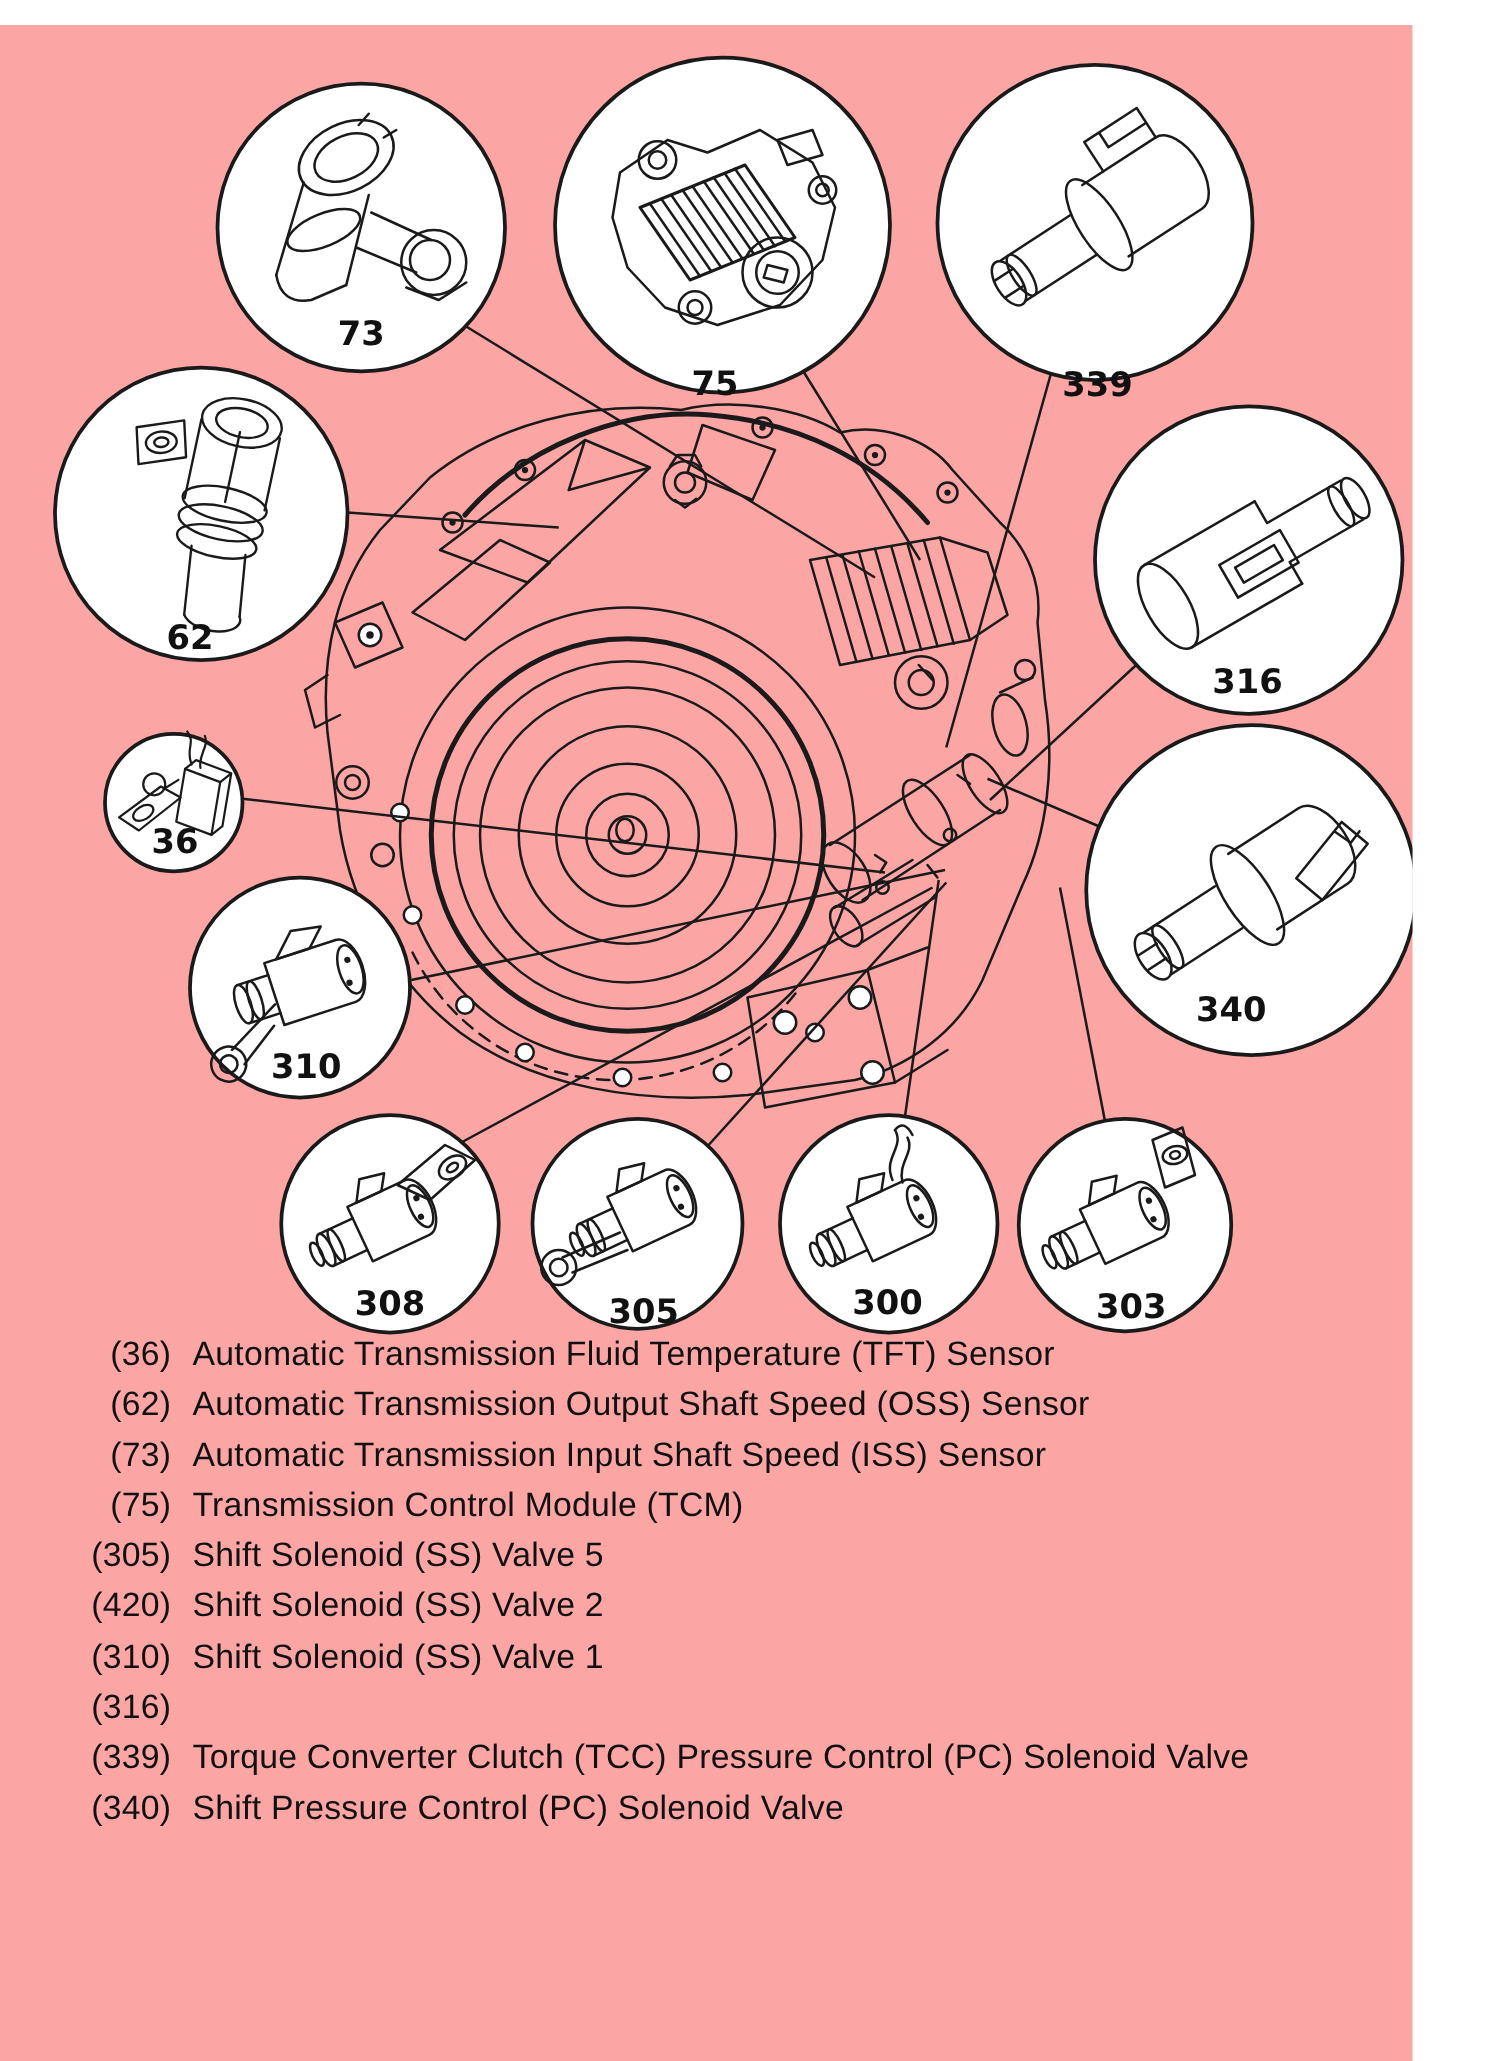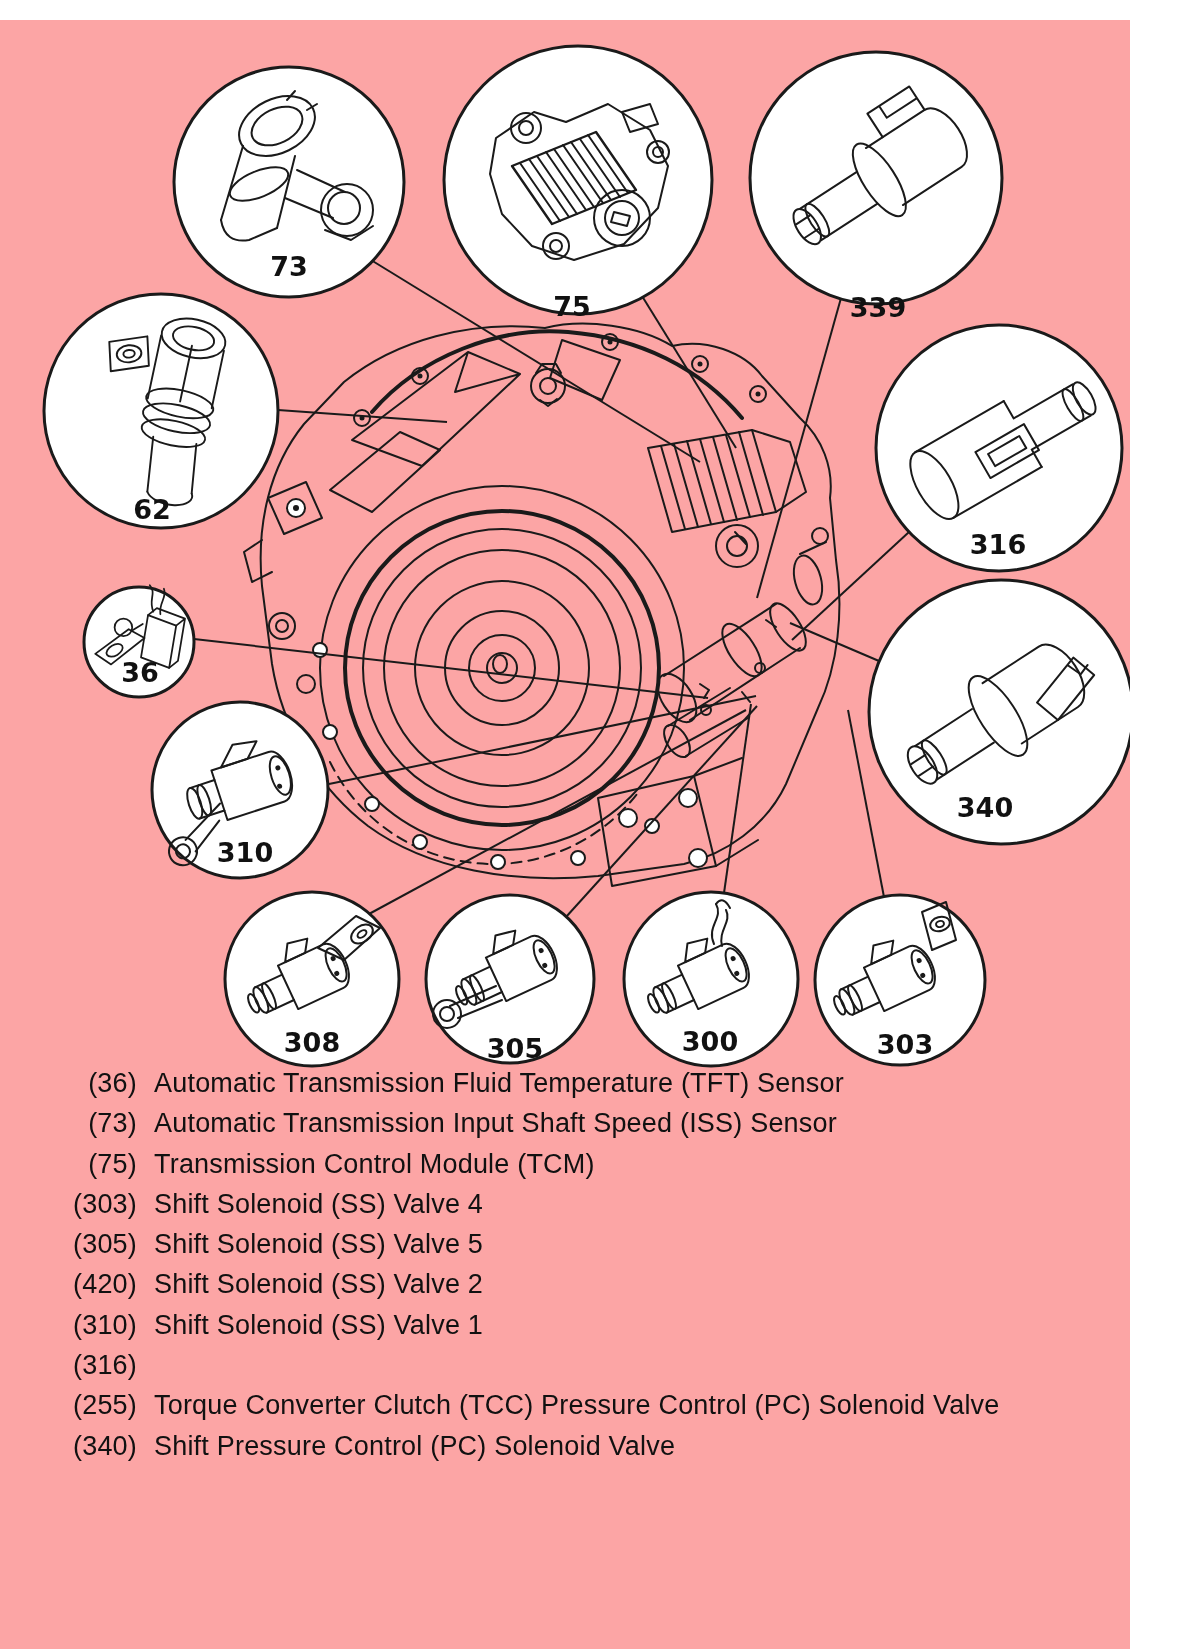--- a/index.html
+++ b/index.html
@@ -357,48 +357,48 @@
     <text class="lbl" x="905" y="1034">303</text>
   </g>
 </svg>
 
 <div class="legend">
   <div class="legend-row">
     <span class="legend-num">(36)</span>
     <span class="legend-text">Automatic Transmission Fluid Temperature (TFT) Sensor</span>
   </div>
   <div class="legend-row">
+    <span class="legend-num">(62)</span>
+    <span class="legend-text">Automatic Transmission Output Shaft Speed (OSS) Sensor</span>
+  </div>
+  <div class="legend-row">
     <span class="legend-num">(73)</span>
     <span class="legend-text">Automatic Transmission Input Shaft Speed (ISS) Sensor</span>
   </div>
   <div class="legend-row">
     <span class="legend-num">(75)</span>
     <span class="legend-text">Transmission Control Module (TCM)</span>
   </div>
   <div class="legend-row">
-    <span class="legend-num">(303)</span>
-    <span class="legend-text">Shift Solenoid (SS) Valve 4</span>
-  </div>
-  <div class="legend-row">
     <span class="legend-num">(305)</span>
     <span class="legend-text">Shift Solenoid (SS) Valve 5</span>
   </div>
   <div class="legend-row">
     <span class="legend-num">(420)</span>
     <span class="legend-text">Shift Solenoid (SS) Valve 2</span>
   </div>
   <div class="legend-row">
     <span class="legend-num">(310)</span>
     <span class="legend-text">Shift Solenoid (SS) Valve 1</span>
   </div>
   <div class="legend-row">
     <span class="legend-num">(316)</span>
   </div>
   <div class="legend-row">
-    <span class="legend-num">(255)</span>
+    <span class="legend-num">(339)</span>
     <span class="legend-text">Torque Converter Clutch (TCC) Pressure Control (PC) Solenoid Valve</span>
   </div>
   <div class="legend-row">
     <span class="legend-num">(340)</span>
     <span class="legend-text">Shift Pressure Control (PC) Solenoid Valve</span>
   </div>
 </div>
 </div>
 
 </body></html>

